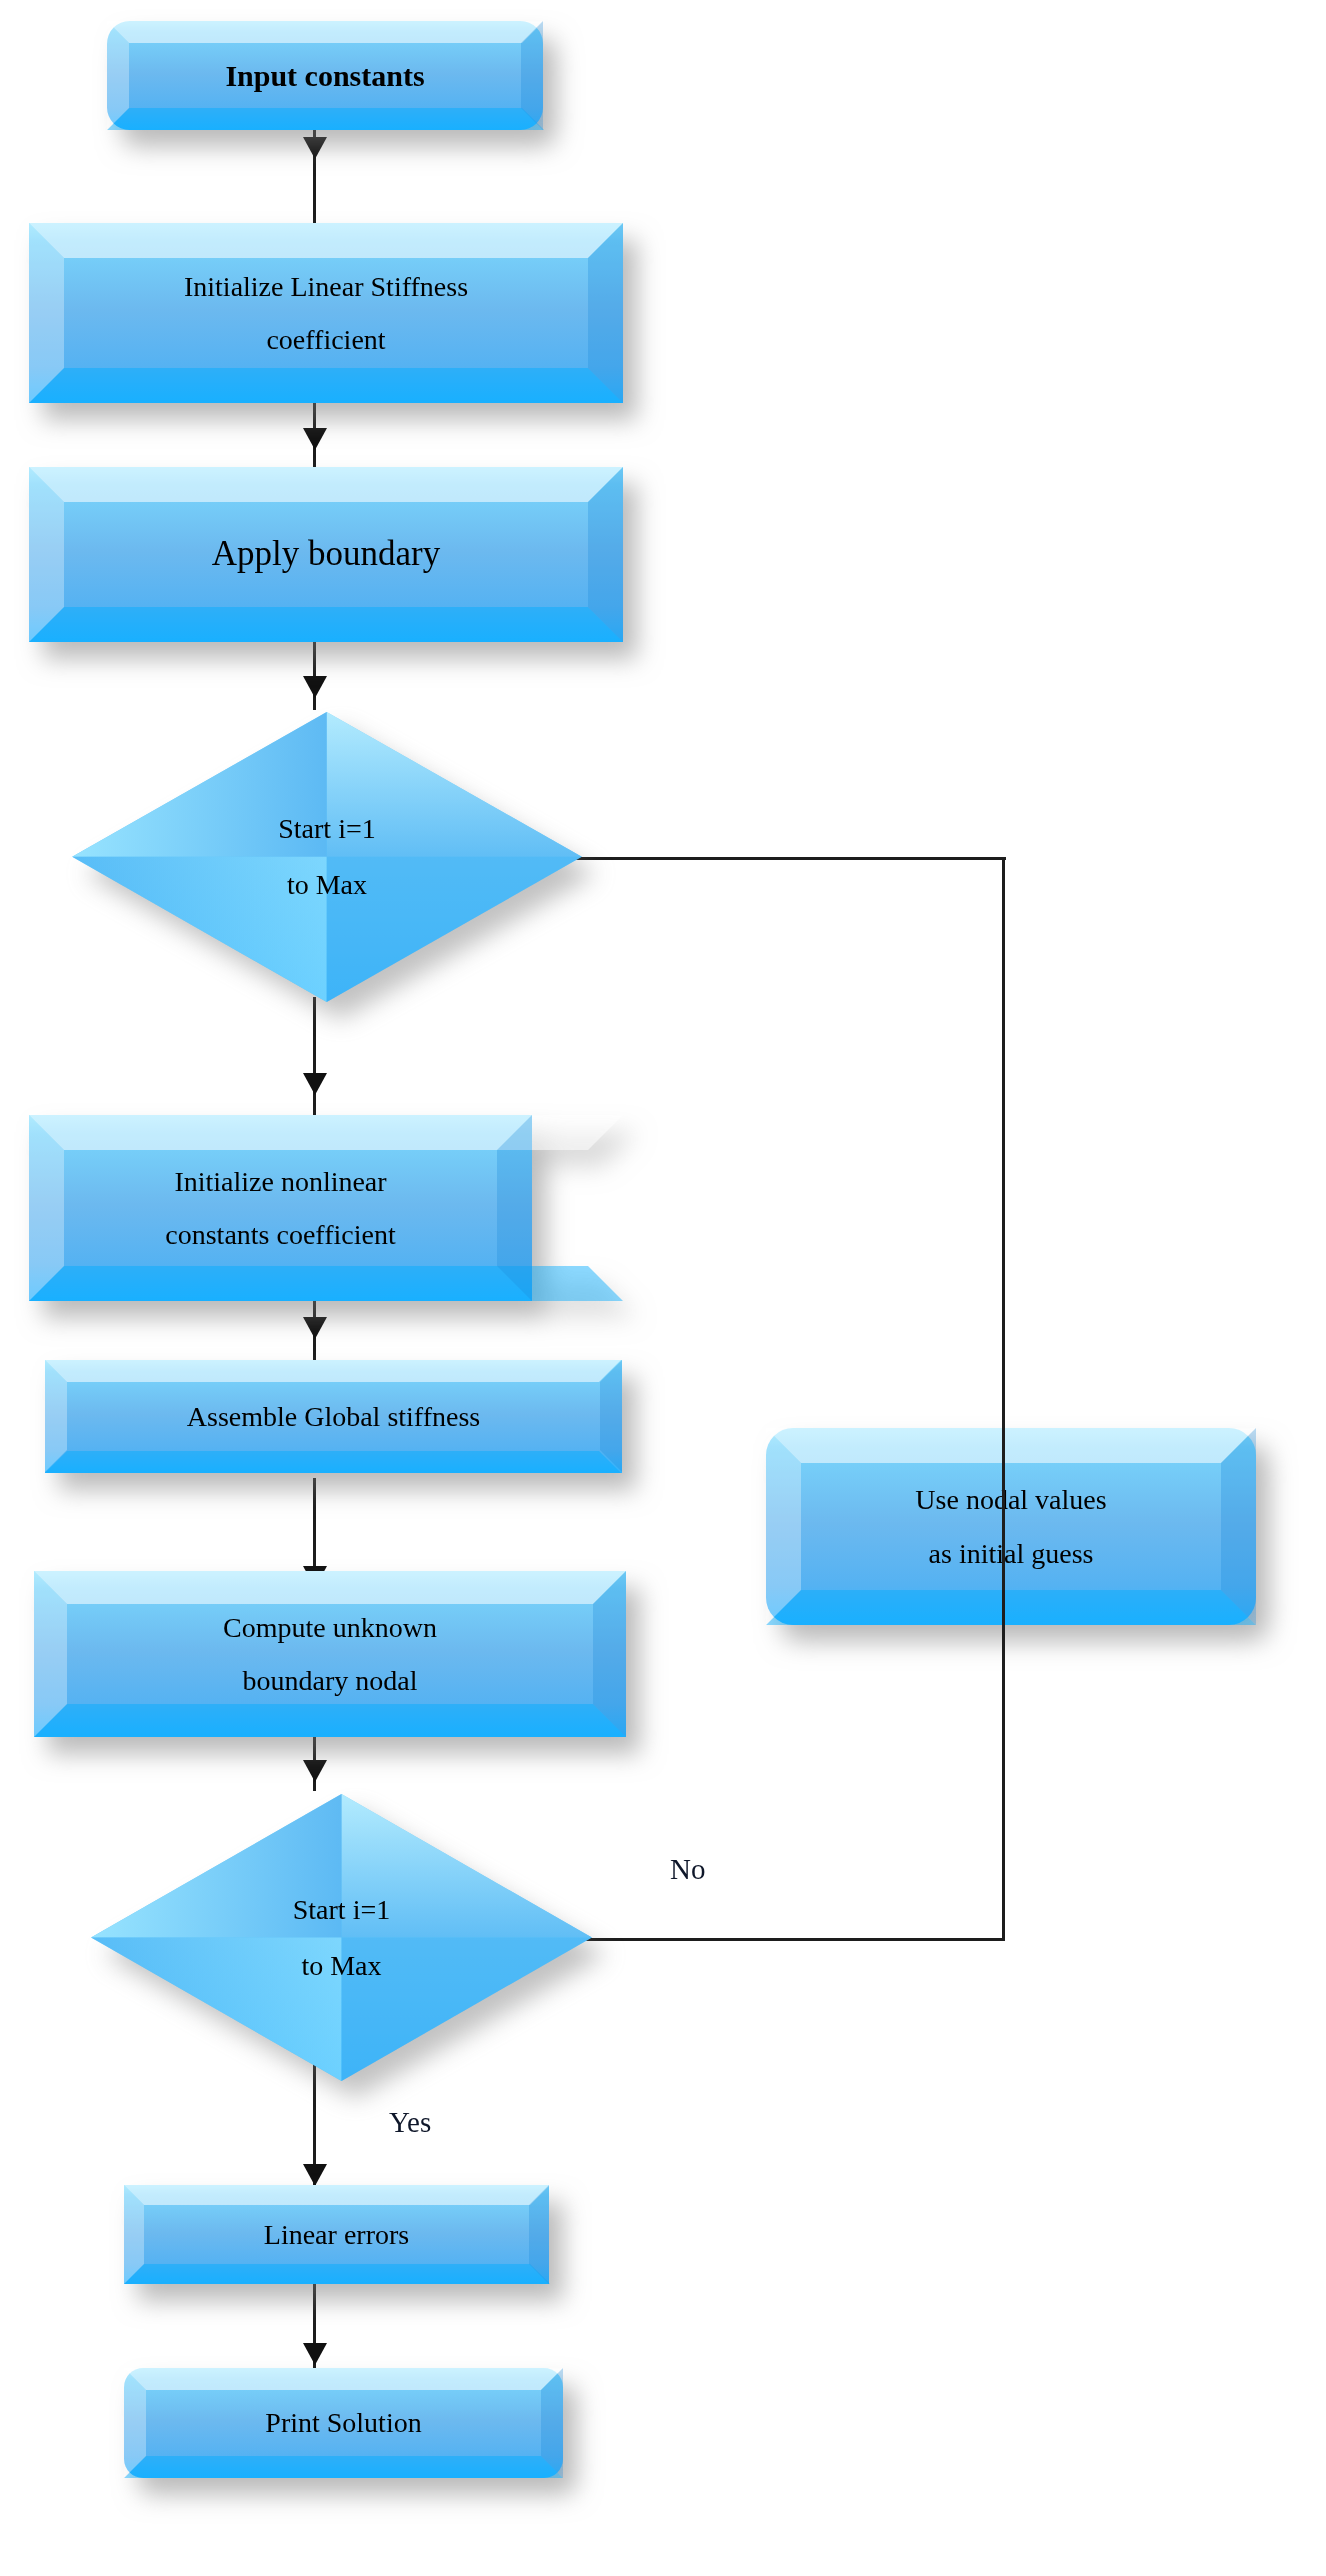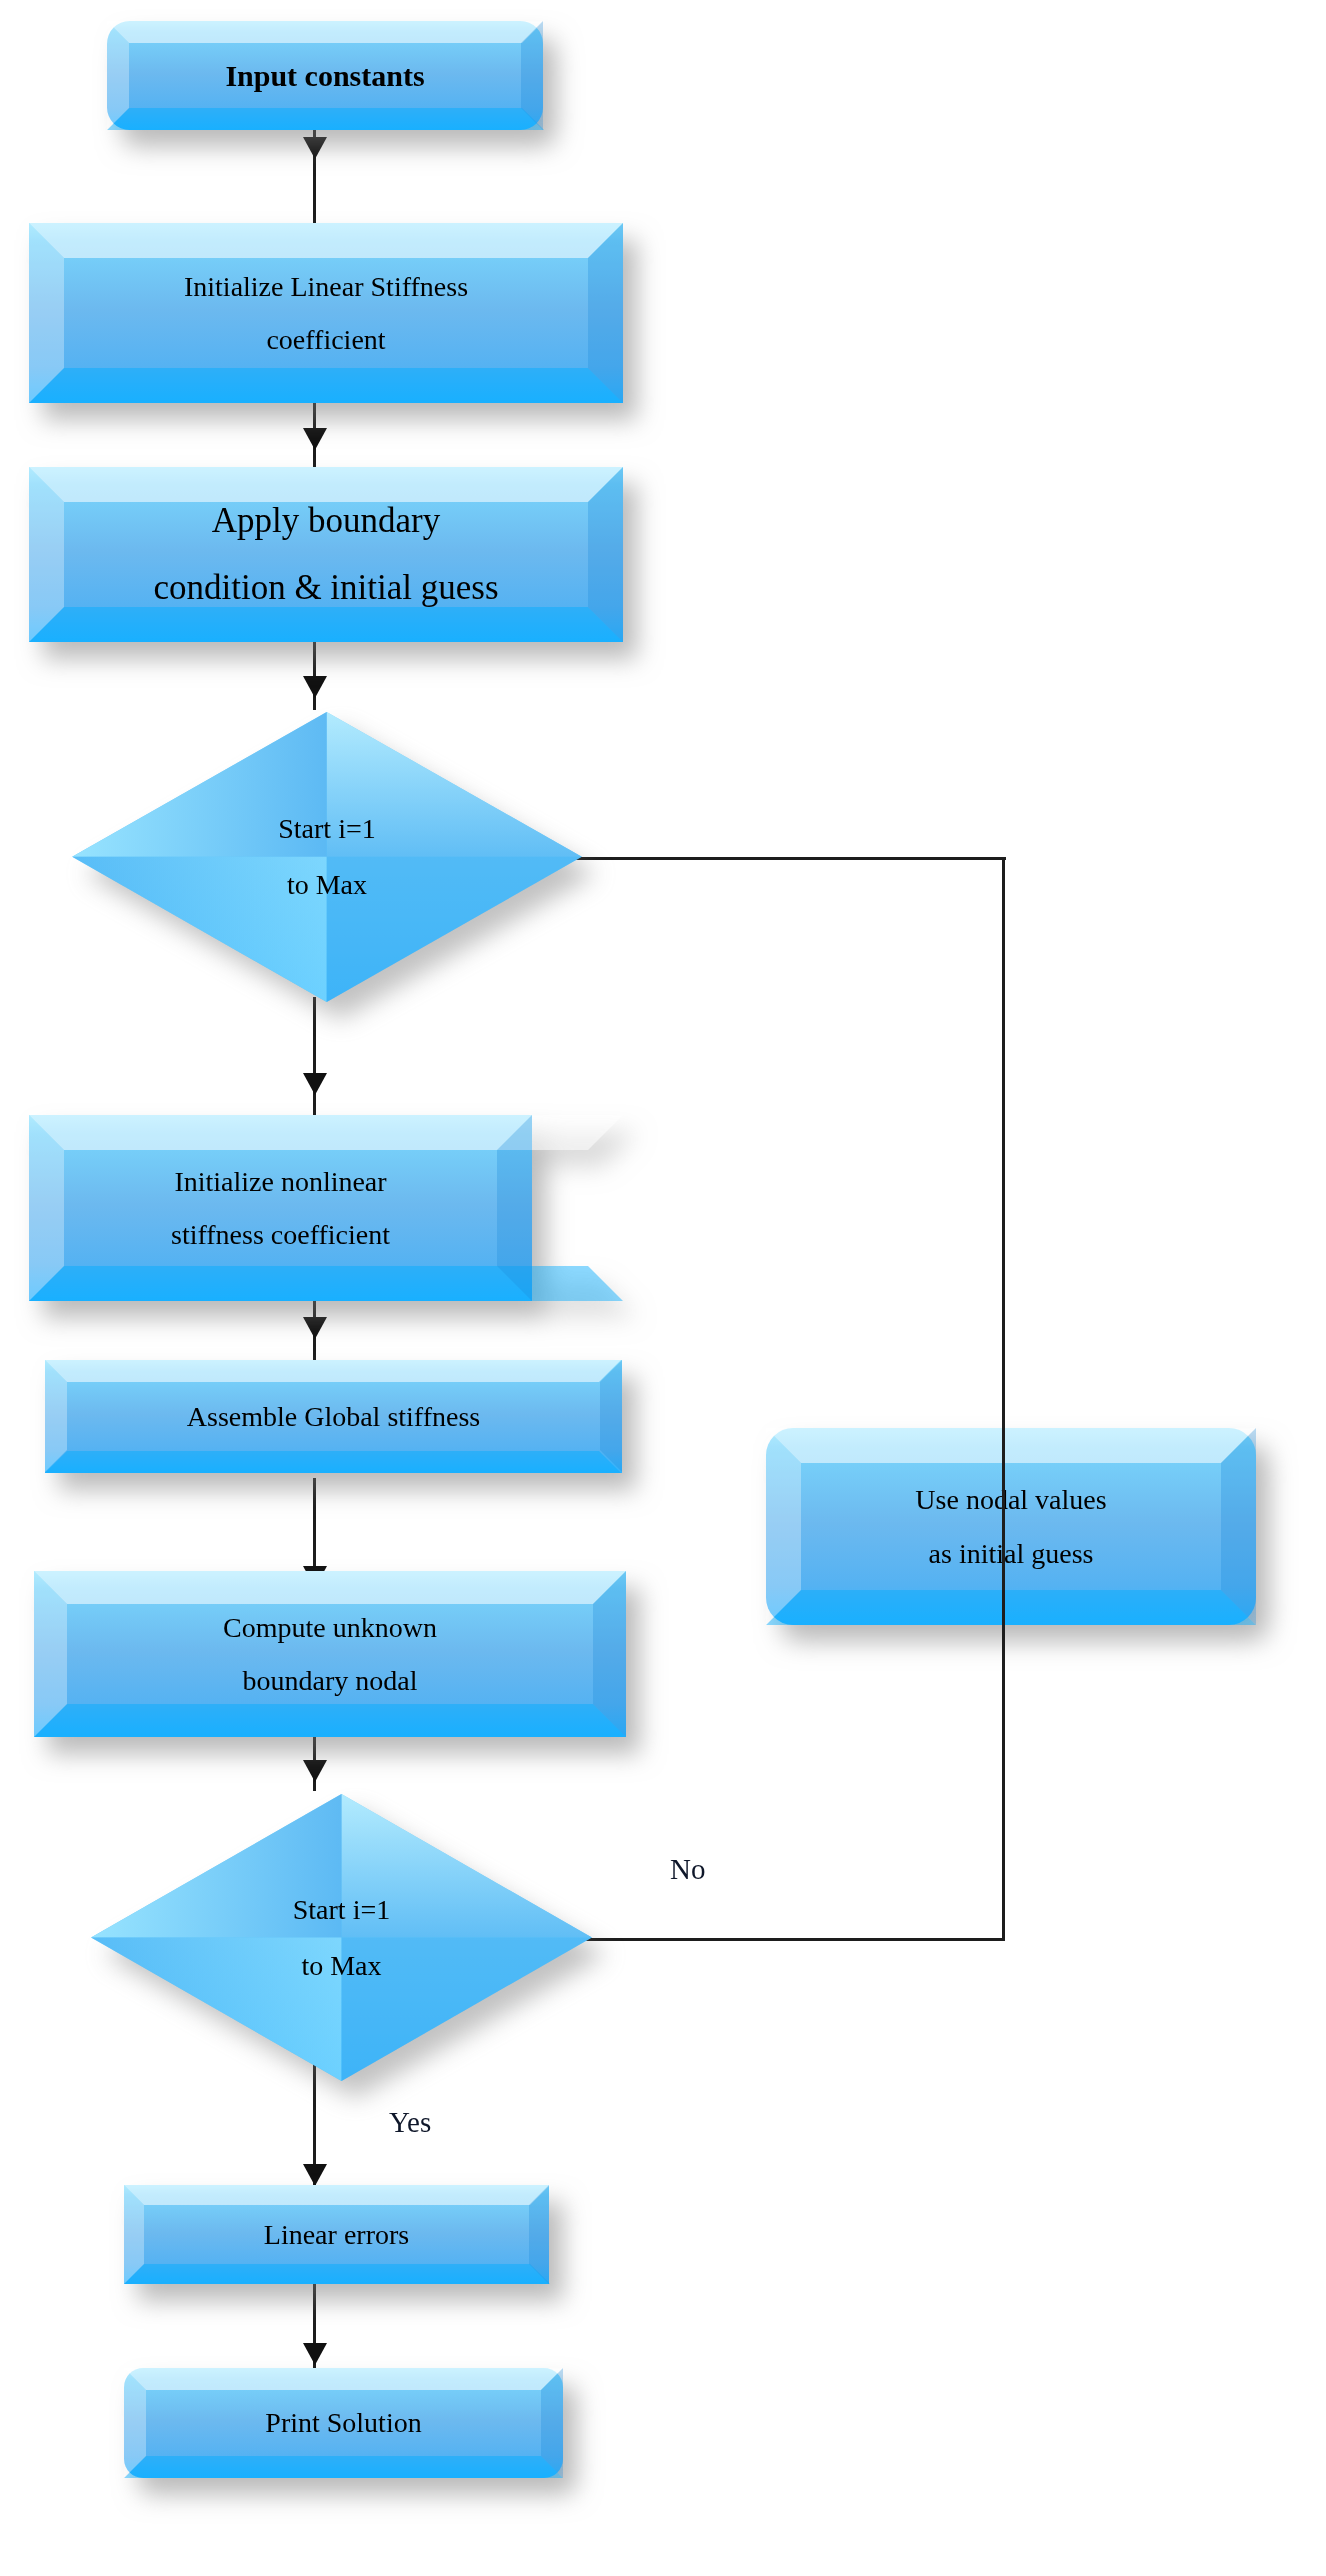--- a/index.html
+++ b/index.html
@@ -151,21 +151,20 @@
     <span>Initialize Linear Stiffness</span>
     <span>coefficient</span>
   <div style="position: absolute; height: 0px; pointer-events: none; z-index: -1; left: 0px; top: 0px; border-left: 35px solid transparent; border-right: 35px solid transparent; border-top: 35px solid rgba(255, 255, 255, 0.55); width: 524px;"></div>
       <div style="position: absolute; height: 0px; pointer-events: none; z-index: -1; left: 0px; bottom: 0px; border-left: 35px solid transparent; border-right: 35px solid transparent; border-bottom: 35px solid rgba(0, 170, 255, 0.45); width: 524px;"></div>
       <div style="position: absolute; width: 0px; pointer-events: none; z-index: -1; left: 0px; top: 0px; border-top: 35px solid transparent; border-bottom: 35px solid transparent; border-left: 35px solid rgba(255, 255, 255, 0.3); height: 110px;"></div>
       <div style="position: absolute; width: 0px; pointer-events: none; z-index: -1; right: 0px; top: 0px; border-top: 35px solid transparent; border-bottom: 35px solid transparent; border-right: 35px solid rgba(30, 140, 220, 0.3); height: 110px;"></div>
     </div>
 
   <div class="node proc" style="left:29px; top:467px; width:594px; height:175px; font-size:35px;">
     <span>Apply boundary</span>
-    <span>condition &amp; initial guess</span>
   <div style="position: absolute; height: 0px; pointer-events: none; z-index: -1; left: 0px; top: 0px; border-left: 35px solid transparent; border-right: 35px solid transparent; border-top: 35px solid rgba(255, 255, 255, 0.55); width: 524px;"></div>
       <div style="position: absolute; height: 0px; pointer-events: none; z-index: -1; left: 0px; bottom: 0px; border-left: 35px solid transparent; border-right: 35px solid transparent; border-bottom: 35px solid rgba(0, 170, 255, 0.45); width: 524px;"></div>
       <div style="position: absolute; width: 0px; pointer-events: none; z-index: -1; left: 0px; top: 0px; border-top: 35px solid transparent; border-bottom: 35px solid transparent; border-left: 35px solid rgba(255, 255, 255, 0.3); height: 105px;"></div>
       <div style="position: absolute; width: 0px; pointer-events: none; z-index: -1; right: 0px; top: 0px; border-top: 35px solid transparent; border-bottom: 35px solid transparent; border-right: 35px solid rgba(30, 140, 220, 0.3); height: 105px;"></div>
     </div>
 
   <div class="decision" style="left:72px; top:712px; width:510px; height:290px;">
     <svg width="510" height="290" viewBox="0 0 905 515" style="position:absolute; left:0; top:0;">
       <defs>
         <linearGradient id="dg1a" x1="0" y1="0" x2="0" y2="1">
@@ -192,21 +191,21 @@
       <polygon points="905,257 452,257 452,515" fill="#4fb2f0" opacity="0.45"></polygon>
     </svg>
     <div class="dtext" style="font-size:28px;">
       <span>Start i=1</span>
       <span>to Max</span>
     </div>
   </div>
 
   <div class="node proc" style="left:29px; top:1115px; width:503px; height:186px; font-size:28px;">
     <span>Initialize nonlinear</span>
-    <span>stiffness coefficient</span>
+    <span>constants coefficient</span>
   <div style="position: absolute; height: 0px; pointer-events: none; z-index: -1; left: 0px; top: 0px; border-left: 35px solid transparent; border-right: 35px solid transparent; border-top: 35px solid rgba(255, 255, 255, 0.55); width: 524px;"></div>
       <div style="position: absolute; height: 0px; pointer-events: none; z-index: -1; left: 0px; bottom: 0px; border-left: 35px solid transparent; border-right: 35px solid transparent; border-bottom: 35px solid rgba(0, 170, 255, 0.45); width: 524px;"></div>
       <div style="position: absolute; width: 0px; pointer-events: none; z-index: -1; left: 0px; top: 0px; border-top: 35px solid transparent; border-bottom: 35px solid transparent; border-left: 35px solid rgba(255, 255, 255, 0.3); height: 116px;"></div>
       <div style="position: absolute; width: 0px; pointer-events: none; z-index: -1; right: 0px; top: 0px; border-top: 35px solid transparent; border-bottom: 35px solid transparent; border-right: 35px solid rgba(30, 140, 220, 0.3); height: 116px;"></div>
     </div>
 
   <div class="node proc" style="left:45px; top:1360px; width:577px; height:113px; font-size:28px;">
     <span>Assemble  Global stiffness</span>
   <div style="position: absolute; height: 0px; pointer-events: none; z-index: -1; left: 0px; top: 0px; border-left: 22.5px solid transparent; border-right: 22.5px solid transparent; border-top: 22.5px solid rgba(255, 255, 255, 0.55); width: 532px;"></div>
       <div style="position: absolute; height: 0px; pointer-events: none; z-index: -1; left: 0px; bottom: 0px; border-left: 22.5px solid transparent; border-right: 22.5px solid transparent; border-bottom: 22.5px solid rgba(0, 170, 255, 0.45); width: 532px;"></div>

